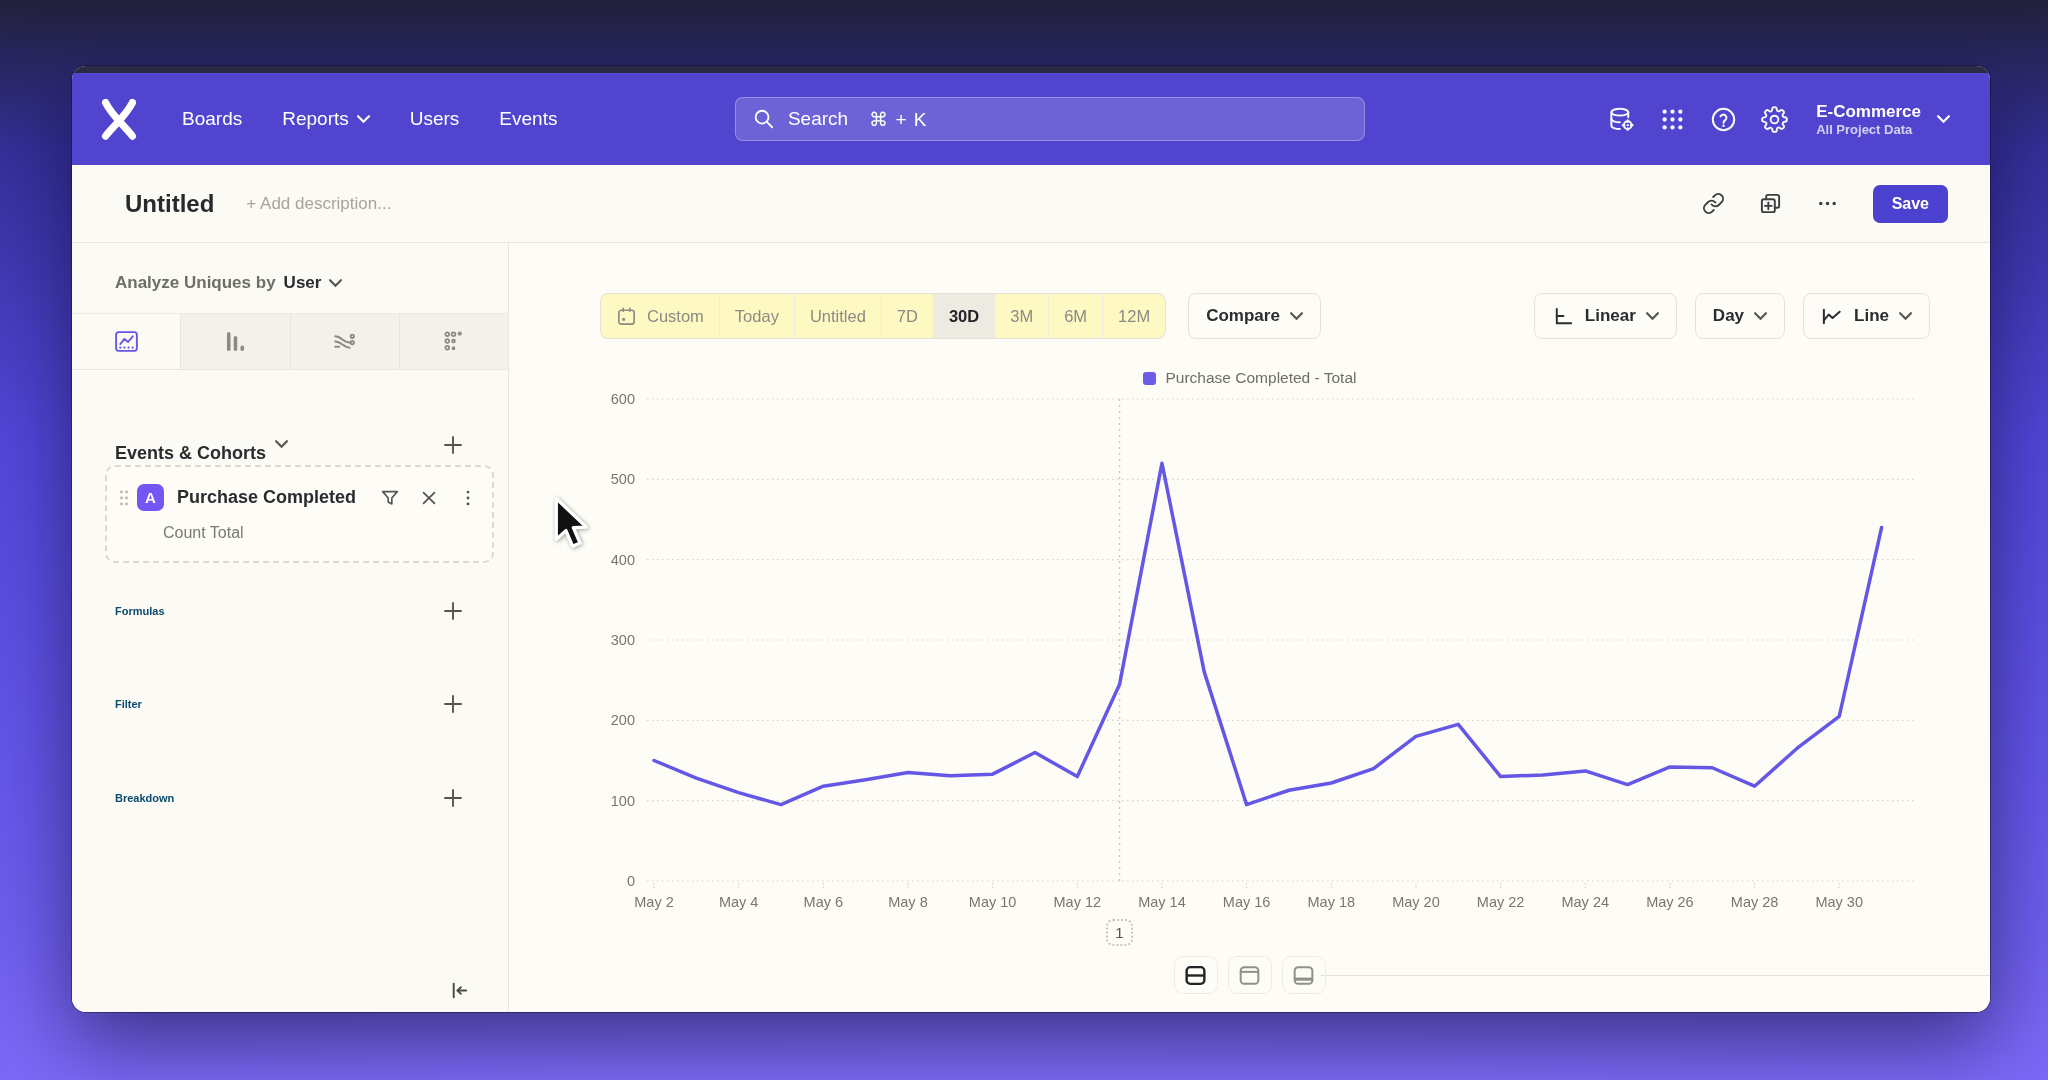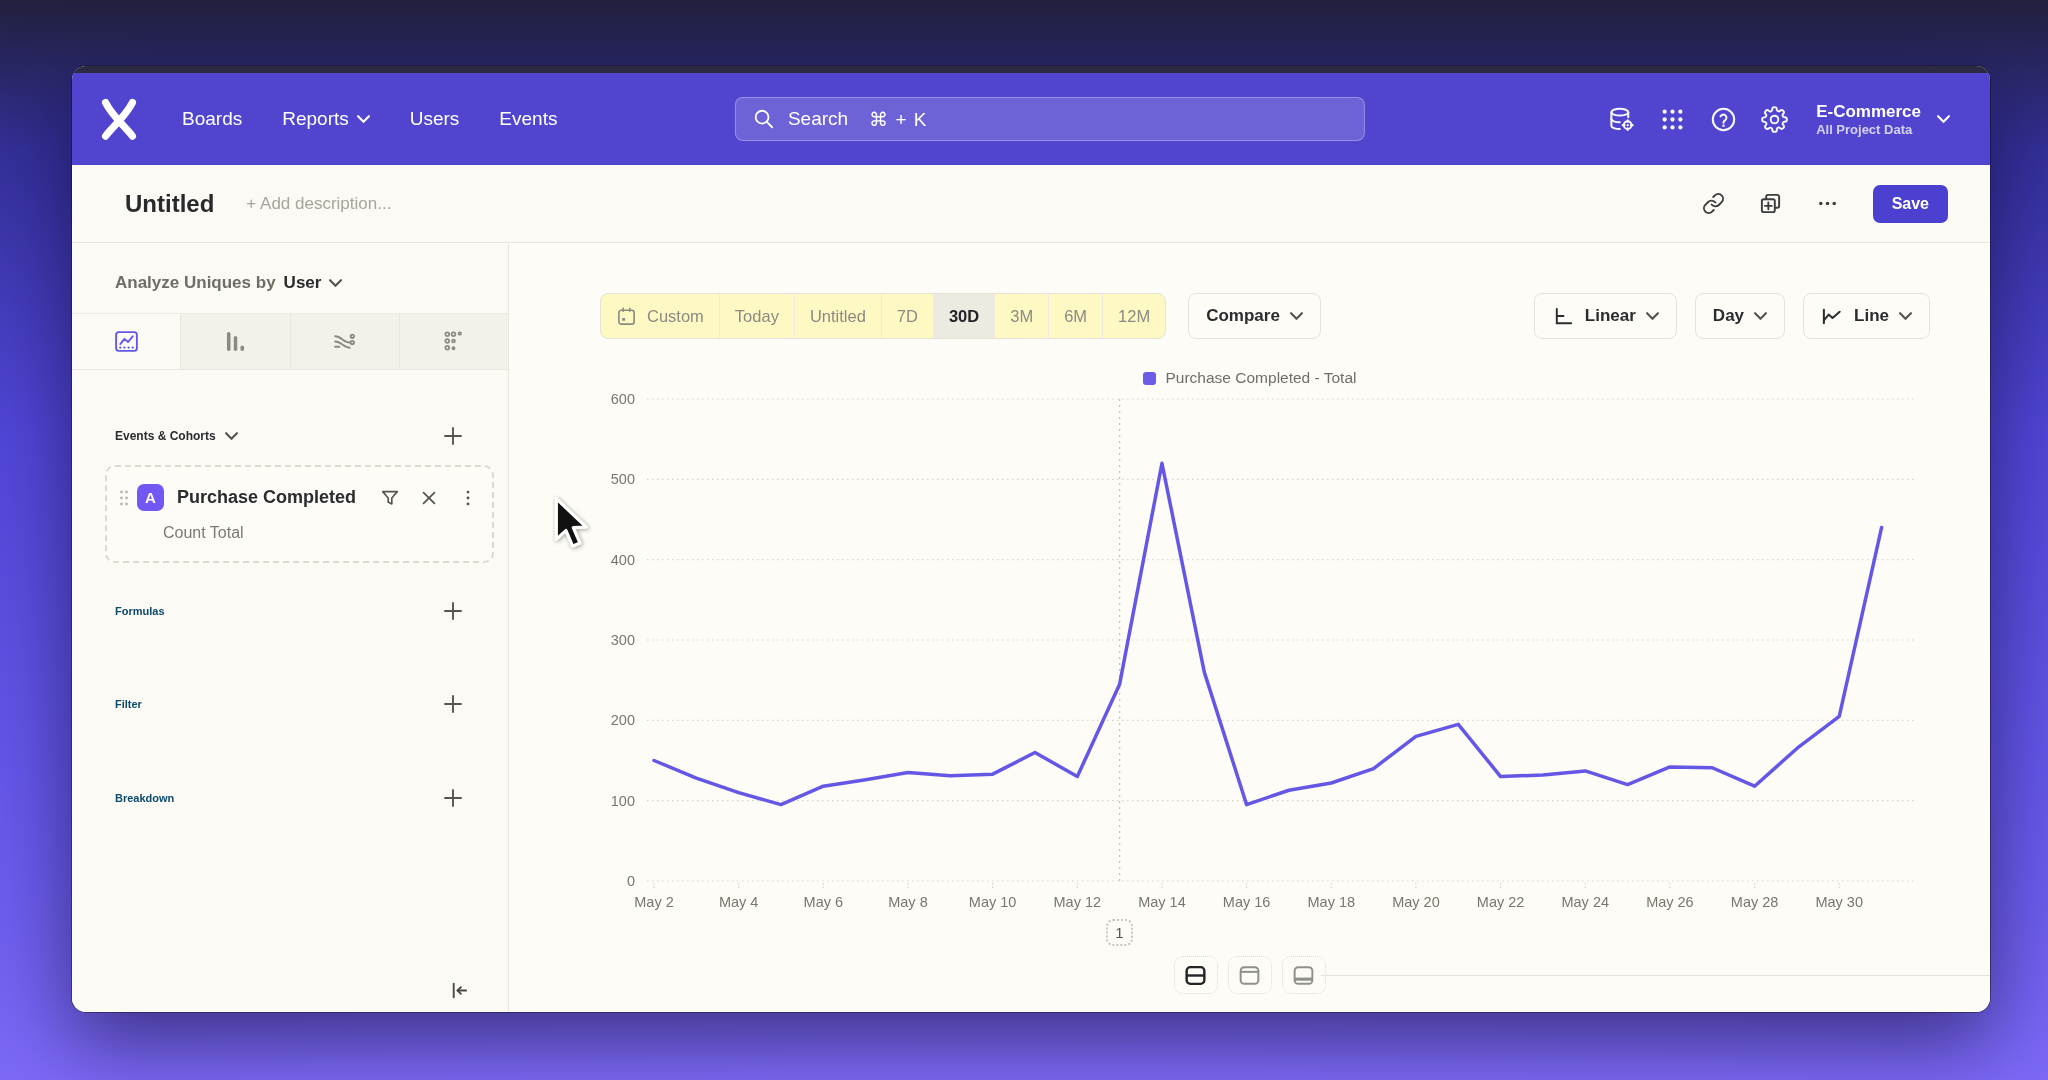--- a/index.html
+++ b/index.html
@@ -56,21 +56,21 @@
     display:flex; align-items:center; gap:8px; }
   .analyze .val { color:#2b2b30; font-weight:700; }
   .tabs { position:absolute; top:70px; left:0; right:0; height:57px; display:flex;
     border-top:1px solid #eeece2; border-bottom:1px solid #e9e7dd; }
   .tab { flex:1; display:flex; align-items:center; justify-content:center;
     background:#f3f1e9; border-right:1px solid #e9e7dd; color:#8b8a83; cursor:pointer; }
   .tab:last-child { border-right:none; }
   .tab.active { background:#fbfaf4; color:#6457e6; }
   .tab svg { width:27px; height:27px; }
   .events-header { position:absolute; top:182px; left:43px; right:44px; display:flex; align-items:center; gap:9px; }
-  .events-header .lbl { font-size:12px; font-weight:700; color:#2b2b30; }
+  .events-header .lbl { font-size:18px; font-weight:700; color:#2b2b30;margin-top:18px; }
   .plus-icon { width:22px; height:22px; color:#55544f; margin-left:auto; cursor:pointer; }
   .event-card { position:absolute; top:222px; left:33px; width:389px;
     border:2px dashed #dcdacf; border-radius:10px; background:#fdfcf7; padding:17px 14px 19px 10px; }
   .ec-row { display:flex; align-items:center; }
   .drag-handle { width:14px; height:18px; color:#b7b6af; margin-right:6px; flex-shrink:0; }
   .badge-a { width:27px; height:27px; border-radius:7px; background:#7456f2; color:#fff;
     font-size:15px; font-weight:700; display:flex; align-items:center; justify-content:center; flex-shrink:0; }
   .ec-title { font-size:18px; font-weight:600; color:#2b2b30; margin-left:13px;text-align:right; }
   .ec-icons { margin-left:auto; display:flex; align-items:center; gap:19px; }
   .ec-icons svg { width:20px; height:20px; color:#55544f; cursor:pointer; }

